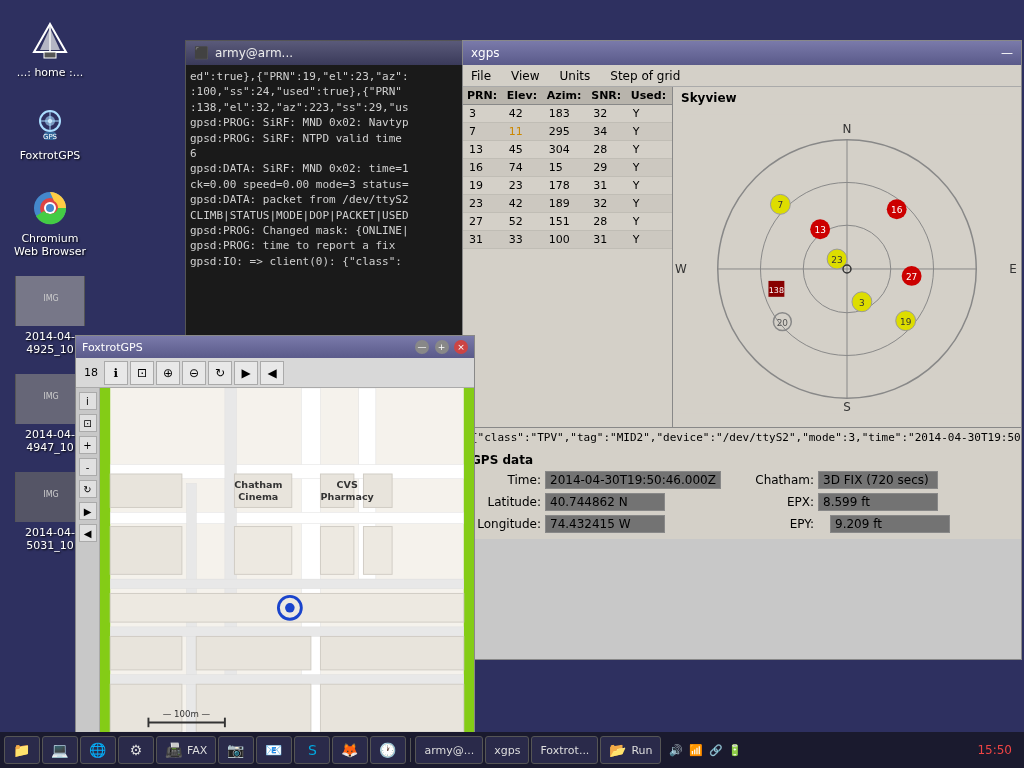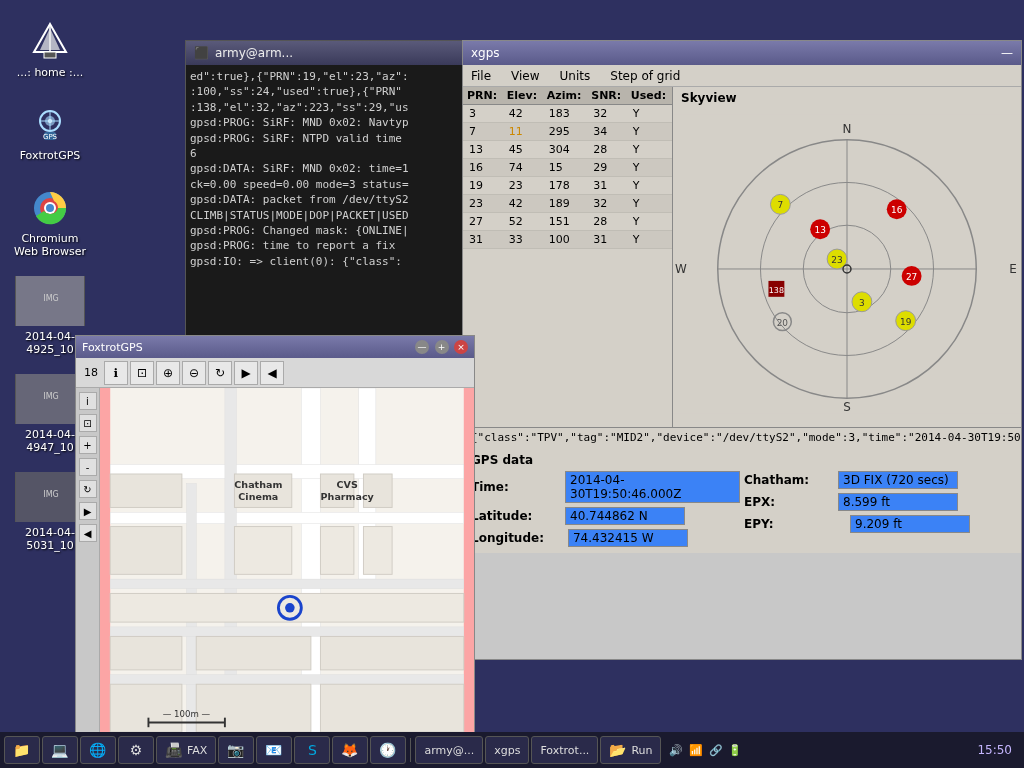--- a/index.html
+++ b/index.html
@@ -4,21 +4,21 @@
   <style>
     * { margin: 0; padding: 0; box-sizing: border-box; }
     body { width: 1024px; height: 768px; background: #3a3a5a; font-family: 'DejaVu Sans', sans-serif; overflow: hidden; position: relative; }
 
     
     .desktop { width: 100%; height: 768px; background: #2e3060; position: relative; }
 
     
     .taskbar { position: absolute; bottom: 0; left: 0; width: 100%; height: 36px; background: #1a1a2e; display: flex; align-items: center; padding: 0 4px; gap: 2px; z-index: 100; }
     .taskbar-item { display: flex; align-items: center; gap: 4px; padding: 2px 8px; background: #2a2a4a; border: 1px solid #555; border-radius: 3px; color: #ddd; font-size: 11px; cursor: pointer; height: 28px; }
-    .taskbar-clock { margin-left: auto; color: #c4b5fd; font-size: 12px; padding: 0 8px; }
+    .taskbar-clock { margin-left: auto; color: #ef4444; font-size: 12px; padding: 0 8px; }
     .taskbar-icon { width: 18px; height: 18px; display: flex; align-items: center; justify-content: center; font-size: 14px; }
     .taskbar-systray { display: flex; align-items: center; gap: 6px; padding: 0 6px; color: #ddd; font-size: 11px; }
 
     
     .sidebar { position: absolute; left: 0; top: 0; width: 100px; height: 730px; display: flex; flex-direction: column; align-items: center; padding-top: 10px; gap: 10px; }
     .sidebar-item { display: flex; flex-direction: column; align-items: center; gap: 4px; cursor: pointer; padding: 4px; width: 90px; }
     .sidebar-icon { width: 48px; height: 48px; display: flex; align-items: flex-end; justify-content: center; }
     .sidebar-label { color: #fff; font-size: 11px; text-align: center; text-shadow: 1px 1px 2px #000; }
 
     
@@ -45,37 +45,37 @@
     
     .skyview-section { flex: 1; background: #d4d0c8; }
     .skyview-title { font-size: 12px; font-weight: bold; padding: 4px 8px; }
     .skyview-canvas { position: relative; width: 100%; height: 310px; overflow: hidden; }
 
     
     .gps-status-bar { background: #d4d0c8; padding: 3px 8px; font-size: 11px; font-family: monospace; border-top: 1px solid #888; white-space: nowrap; overflow: hidden; }
     .gps-data-section { background: #d4d0c8; padding: 6px 8px; font-size: 12px; }
     .gps-data-grid { display: grid; grid-template-columns: 1fr 1fr; gap: 4px; }
     .gps-data-row { display: flex; align-items: center; gap: 4px; }
-    .gps-label { font-weight: bold; min-width: 70px; font-size: 12px; }
-    .gps-value { background: #3b82f6; border: 1px solid #888; padding: 1px 4px; font-size: 12px; min-width: 120px; margin-left: 20px; }
+    .gps-label { text-align: right; font-weight: normal; min-width: 70px; font-size: 12px; }
+    .gps-value { background: #737373; border: 1px solid #888; padding: 1px 4px; font-size: 12px; min-width: 120px; }
 
     
     .foxtrot-window { position: absolute; left: 75px; top: 335px; width: 400px; height: 420px; background: #e0e0e0; border: 1px solid #888; z-index: 15; }
     .foxtrot-titlebar { background: linear-gradient(to bottom, #7a7aaa, #5a5a8a); height: 22px; display: flex; align-items: center; padding: 0 6px; color: #fff; font-size: 11px; justify-content: space-between; }
     .foxtrot-toolbar { background: #d8d8d8; height: 30px; display: flex; align-items: center; padding: 0 4px; gap: 2px; border-bottom: 1px solid #aaa; }
     .foxtrot-tool-btn { width: 24px; height: 24px; background: #e8e8e8; border: 1px solid #aaa; display: flex; align-items: center; justify-content: center; cursor: pointer; font-size: 12px; }
     .foxtrot-map { flex: 1; background: #f0ede8; position: relative; overflow: hidden; }
     .foxtrot-statusbar { background: #d0d0d0; height: 22px; display: flex; align-items: center; padding: 0 6px; font-size: 11px; border-top: 1px solid #aaa; }
     .foxtrot-body { display: flex; flex-direction: column; height: calc(100% - 22px); }
     .foxtrot-main { display: flex; flex: 1; overflow: hidden; }
     .foxtrot-left-panel { width: 24px; background: #c8c8c8; display: flex; flex-direction: column; align-items: center; padding: 4px 0; gap: 4px; border-right: 1px solid #aaa; }
     .foxtrot-panel-btn { width: 18px; height: 18px; background: #e0e0e0; border: 1px solid #aaa; display: flex; align-items: center; justify-content: center; font-size: 10px; cursor: pointer; }
 
     
-    .map-area { position: relative; width: 100%; height: 100%; background: #fca5a5; }
+    .map-area { position: relative; width: 100%; height: 100%; background: #84cc16; }
 
     
     .skyview-svg { width: 100%; height: 100%; }
 
     
     .thumb { width: 70px; height: 50px; background: #888; border: 1px solid #555; display: flex; align-items: center; justify-content: center; color: #ccc; font-size: 9px; }
 
     
     .win-btn { width: 14px; height: 14px; border-radius: 50%; display: inline-flex; align-items: center; justify-content: center; font-size: 9px; cursor: pointer; margin-left: 2px; }
   </style>

